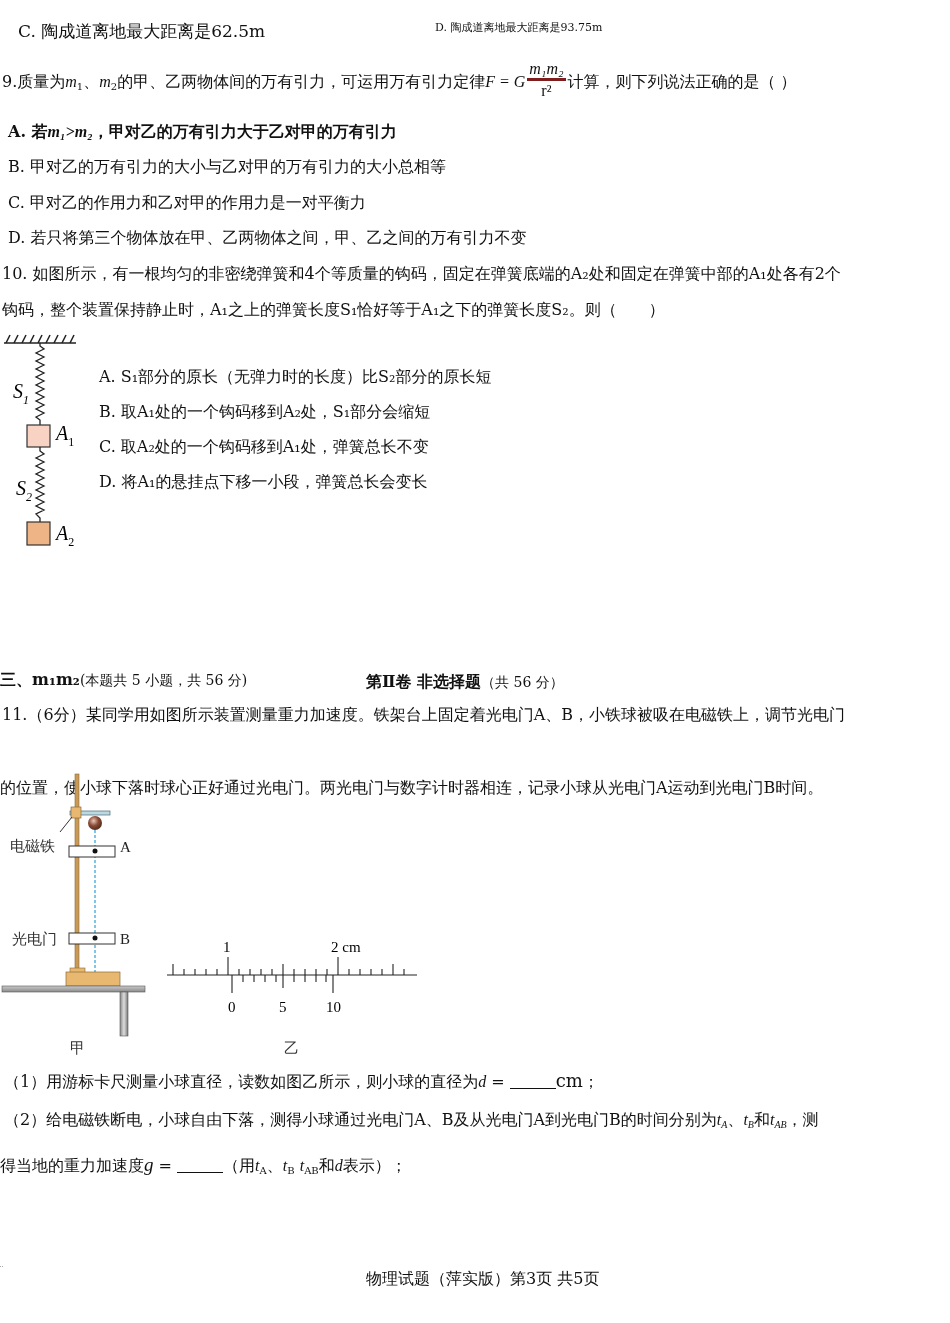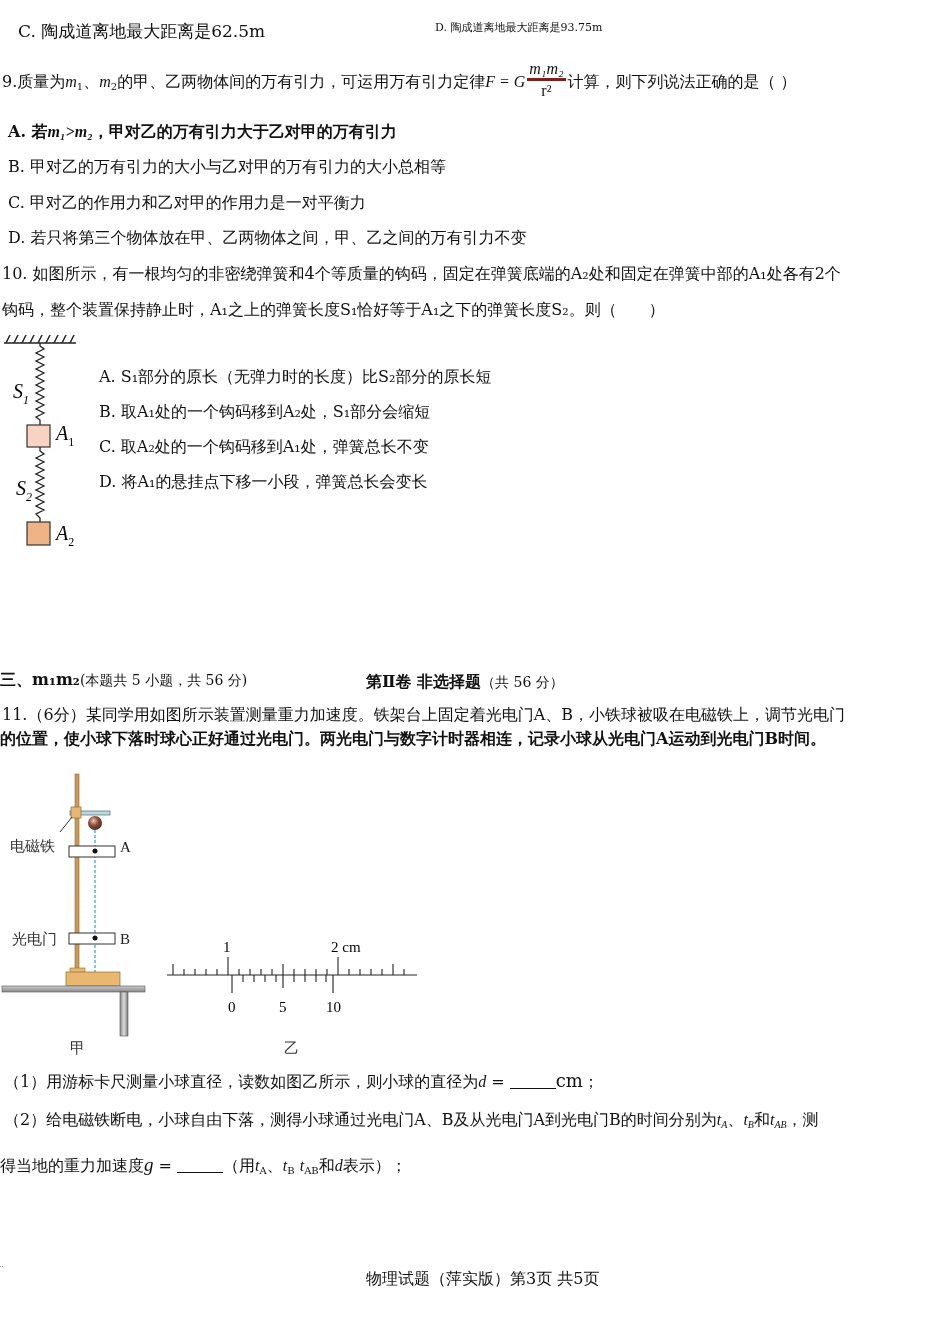--- a/index.html
+++ b/index.html
@@ -71,21 +71,21 @@
 <div class="abs" style="left:99px;top:472px;">D. 将A₁的悬挂点下移一小段，弹簧总长会变长</div>
 
 <div class="abs" style="left:366px;top:634px;margin-top:38px;">
   <span class="bold">第Ⅱ卷 非选择题</span><span class="small">（共 56 分）</span>
 </div>
 <div class="abs" style="left:0px;top:670px;">
   <span class="bold">三、m₁m₂</span><span class="small">(本题共 5 小题，共 56 分)</span>
 </div>
 
 <div class="abs" style="left:2px;top:705px;">11.（6分）某同学用如图所示装置测量重力加速度。铁架台上固定着光电门A、B，小铁球被吸在电磁铁上，调节光电门</div>
-<div class="abs" style="left:0px;top:729px;font-weight:bold;">的位置，使小球下落时球心正好通过光电门。两光电门与数字计时器相连，记录小球从光电门A运动到光电门B时间。</div>
+<div class="abs" style="left:0px;top:778px;">的位置，使小球下落时球心正好通过光电门。两光电门与数字计时器相连，记录小球从光电门A运动到光电门B时间。</div>
 
 <svg class="abs" style="left:0;top:770px;" width="160" height="290" viewBox="0 0 160 290">
   <defs>
     <linearGradient id="gtab" x1="0" y1="0" x2="0" y2="1">
         <stop offset="0" stop-color="#c9c9c9"></stop>
         <stop offset="1" stop-color="#8a8a8a"></stop>
       </linearGradient>
     <linearGradient id="gleg" x1="0" y1="0" x2="1" y2="0">
         <stop offset="0" stop-color="#888"></stop>
         <stop offset=".5" stop-color="#ddd"></stop>

